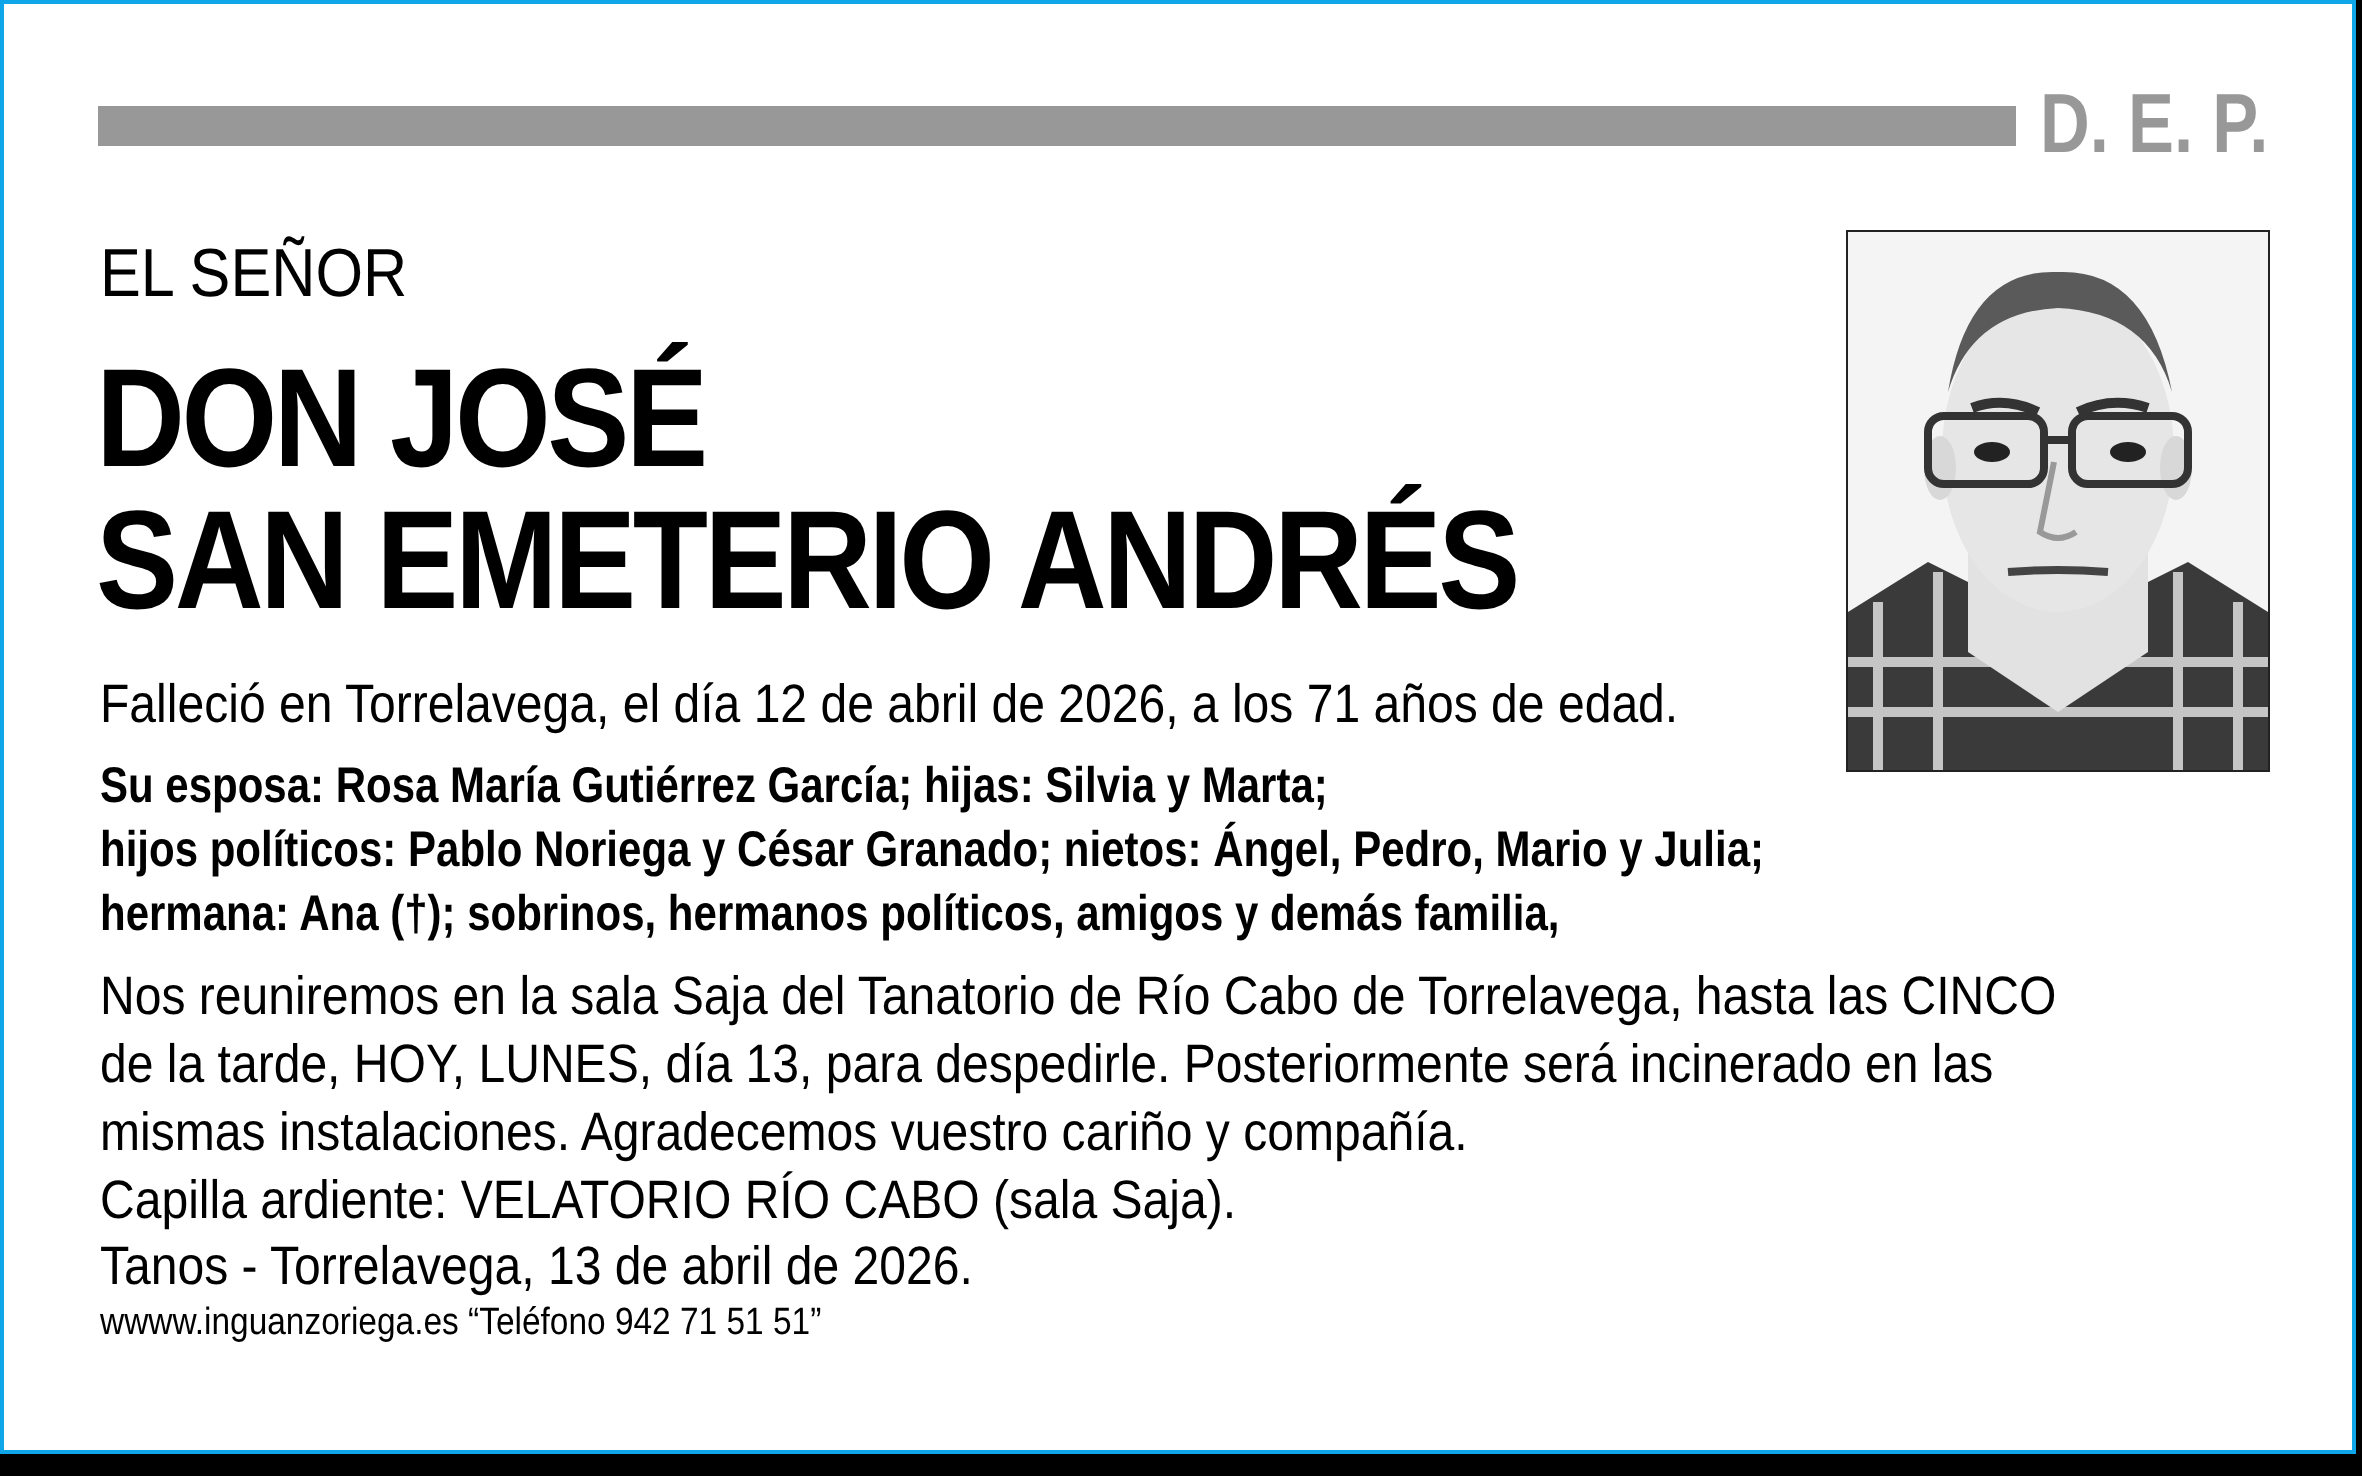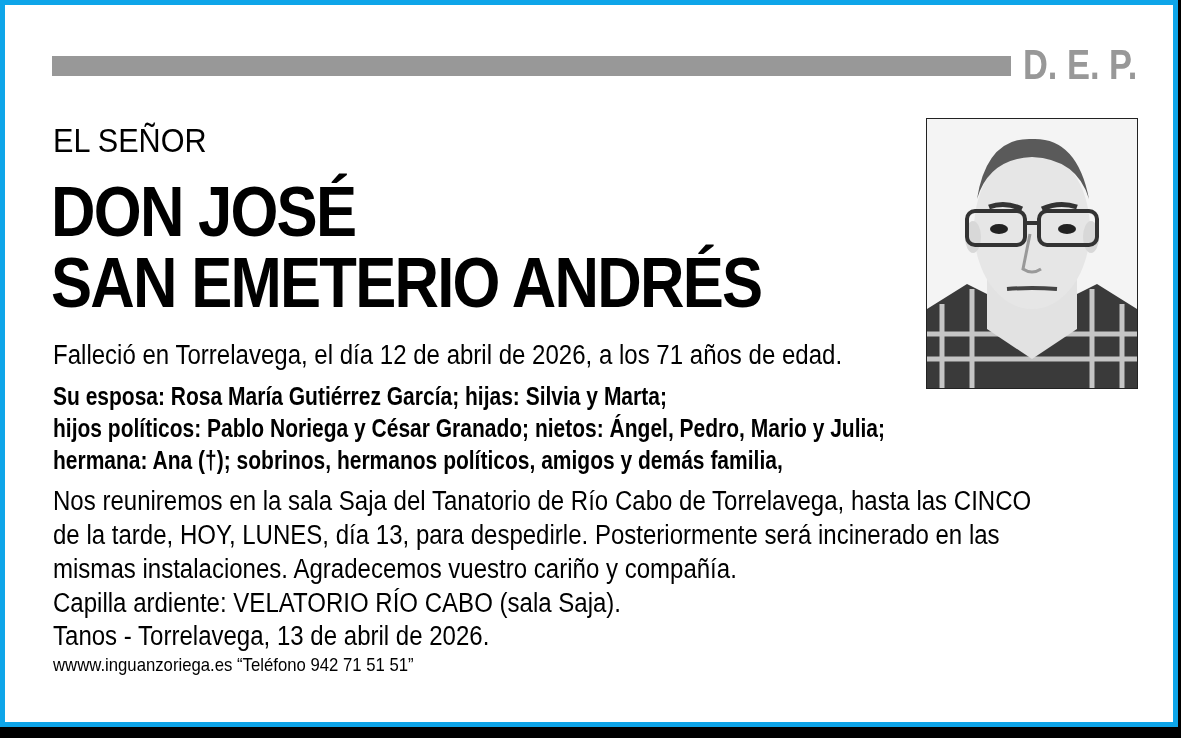--- a/index.html
+++ b/index.html
@@ -14,21 +14,21 @@
       overflow: hidden;
       font-family: "Liberation Sans", "DejaVu Sans", sans-serif;
     }
     .card {
       position: absolute;
       left: 0;
       top: 0;
       width: 1178px;
       height: 727px;
       background: #fff;
-      border: 5px solid #0ea5e9;
+      border: 2px solid #0ea5e9;
       box-sizing: border-box;
     }
     .top-bar {
       position: absolute;
       left: 47px;
       top: 51px;
       width: 959px;
       height: 20px;
       background: #989898;
     }

